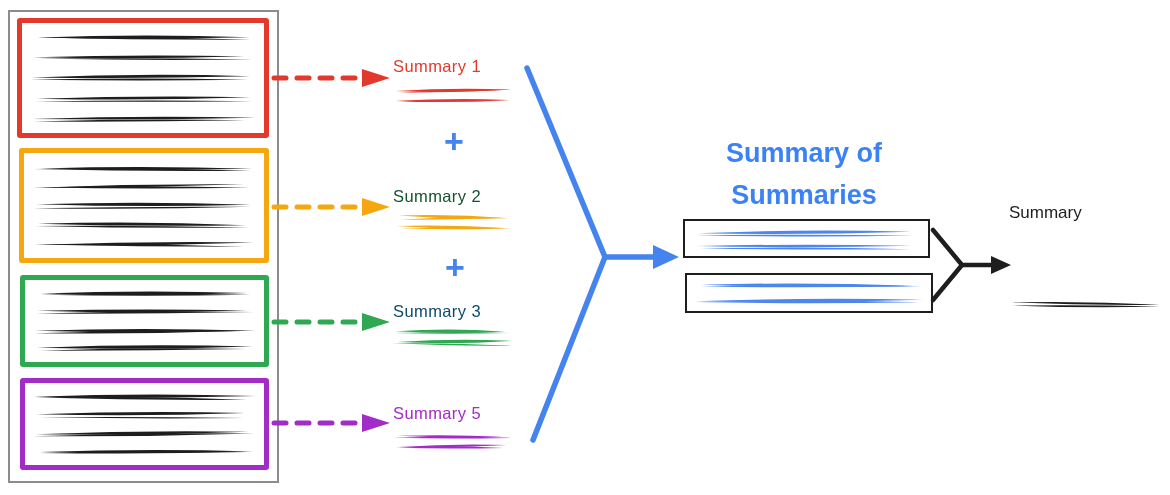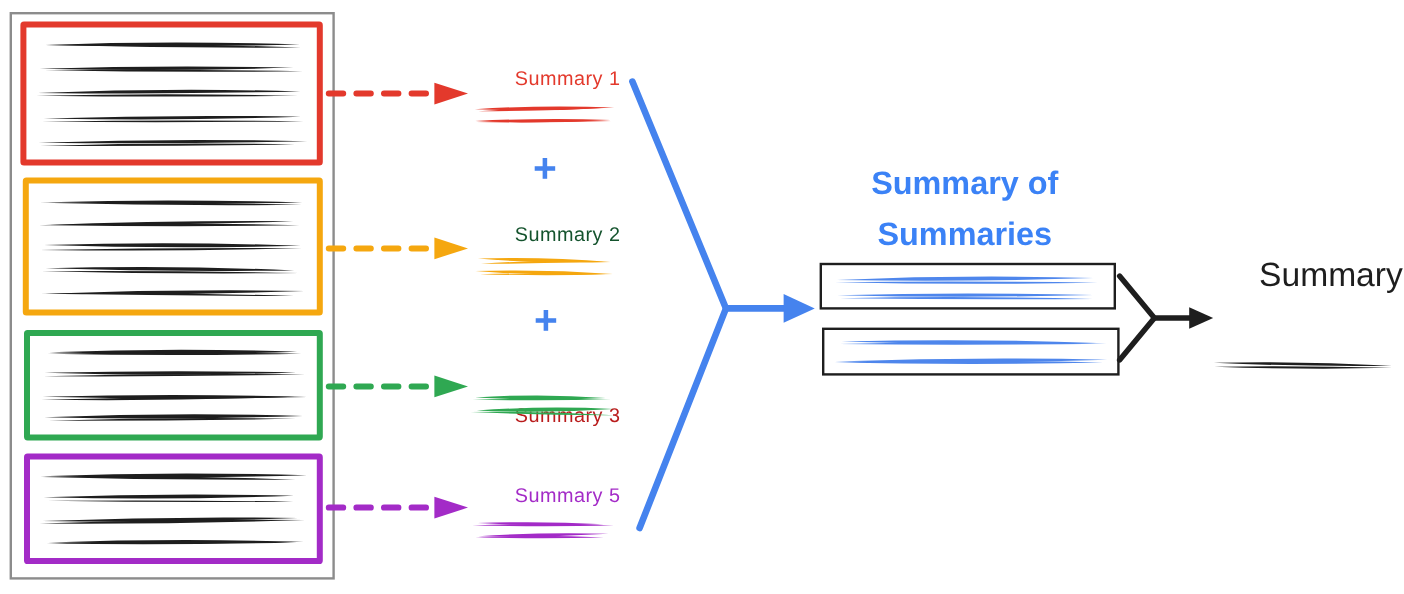--- a/index.html
+++ b/index.html
@@ -19,21 +19,21 @@
   .chunk4{left:20px;top:378px;width:249px;height:92px;}
 
   
   .dash-arrow{width:126px;height:24px;overflow:visible;}
   .da1{left:270px;top:66px;}
   .da2{left:270px;top:195px;}
   .da3{left:270px;top:310px;}
   .da4{left:270px;top:411px;}
 
   
-  .sum-label{width:124px;text-align:right;font-size:16.5px;letter-spacing:.4px;white-space:nowrap;}
+  .sum-label{width:124px;text-align:left;font-size:16.5px;letter-spacing:.4px;white-space:nowrap;}
   .sl1{left:393px;top:57px;}
   .sl2{left:393px;top:187px;}
   .sl3{left:393px;top:302px;}
   .sl4{left:393px;top:404px;}
   .scr-s{width:128px;height:24px;overflow:visible;}
   .scr-s1{left:388px;top:83px;}
   .scr-s2{left:390px;top:210px;}
   .scr-s3{left:388px;top:325px;}
   .scr-s4{left:388px;top:428px;}
 
@@ -45,21 +45,21 @@
   .merge-arrow{left:495px;top:55px;width:200px;height:400px;overflow:visible;}
 
   
   .sos-title{left:692px;top:132px;width:224px;text-align:center;font-size:27px;font-weight:bold;line-height:42px;}
   .sos-box{border:2.5px solid #1E1E1E;display:flex;align-items:center;justify-content:center;background:#fff;}
   .sos-box1{left:683px;top:219px;width:247px;height:39px;}
   .sos-box2{left:685px;top:273px;width:248px;height:40px;}
 
   
   .final-bracket{left:925px;top:220px;width:95px;height:92px;overflow:visible;}
-  .final-label{left:1009px;top:199px;width:160px;text-align:right;font-size:28px;line-height:27px;margin-top:16px;}
+  .final-label{left:1009px;top:199px;width:160px;text-align:left;font-size:17px;line-height:27px;}
   .final-label span{display:block;}
   .scr-f{left:1004px;top:294px;width:160px;height:18px;overflow:visible;}
 </style>
 </head>
 <body>
 
 <div class="canvas">
 
   <div class="abs doc" style="border-color: rgb(140, 140, 140);"></div>
 
@@ -146,21 +146,21 @@
   <div class="abs sum-label sl2" style="color: #14532d;">Summary 2</div>
   <svg class="abs scribble scr-s scr-s2" width="128" height="24">
       <path d="M 8.303574161371216 5.498239976149053 Q 63.54866207006853 3.7643738181144 118.79374997876585 8.298922523185611 Q 63.54866207006853 9.971395980967209 8.303574161371216 5.498239976149053 Z" fill="#F5A70F"></path>
       <path d="M 10.725988063495606 9.738788861297072 Q 62.01037243870087 6.225032610148193 113.29475681390613 7.809588268846274 Q 62.01037243870087 10.026099148001522 10.725988063495606 9.738788861297072 Z" fill="#F5A70F"></path>
       <path d="M 6.104031378636137 15.888242096845062 Q 63.40606816729996 14.26359200609848 120.70810495596379 18.262613507658244 Q 63.40606816729996 20.13207699430175 6.104031378636137 15.888242096845062 Z" fill="#F5A70F"></path>
       <path d="M 10.037826667539775 18.503965851310642 Q 62.271757278591394 17.118118656538428 114.50568788964301 18.676051777713003 Q 62.271757278591394 20.083175766719506 10.037826667539775 18.503965851310642 Z" fill="#F5A70F"></path>
     </svg>
 
   <div class="abs plus plus2" style="color: rgb(69, 131, 238);">+</div>
 
-  <div class="abs sum-label sl3" style="color: #b91c1c; margin-top: 36px;">Summary 3</div>
+  <div class="abs sum-label sl3" style="color: #0c4a6e;">Summary 3</div>
   <svg class="abs scribble scr-s scr-s3" width="128" height="24">
       <path d="M 7.901920372853056 6.247924358379096 Q 62.23630156938452 2.5998054428771145 116.57068276591599 6.626574199907482 Q 62.23630156938452 9.327980477111414 7.901920372853056 6.247924358379096 Z" fill="#2FA852"></path>
       <path d="M 5.998077356256545 8.121057833991946 Q 63.64076246088371 6.477863227045165 121.28344756551087 7.977108724862338 Q 63.64076246088371 9.22920865153894 5.998077356256545 8.121057833991946 Z" fill="#2FA852"></path>
       <path d="M 9.376862940145656 17.078802649369464 Q 66.294853395666 12.898074274552055 123.21284385118634 15.844479465596379 Q 66.294853395666 19.704661664641463 9.376862940145656 17.078802649369464 Z" fill="#2FA852"></path>
       <path d="M 4.21215486782603 18.37156567552127 Q 64.04900782590266 17.34692823499907 123.8858607839793 20.95237464822829 Q 64.04900782590266 21.189322297875773 4.21215486782603 18.37156567552127 Z" fill="#2FA852"></path>
     </svg>
 
   <div class="abs sum-label sl4" style="color: rgb(163, 43, 199);">Summary 5</div>
   <svg class="abs scribble scr-s scr-s4" width="128" height="26">
       <path d="M 10.156754161929712 7.854548317352311 Q 62.612249599653296 6.0963712804904215 115.06774503737688 8.802300857119263 Q 62.612249599653296 10.80858905068133 10.156754161929712 7.854548317352311 Z" fill="#A32BC7"></path>

